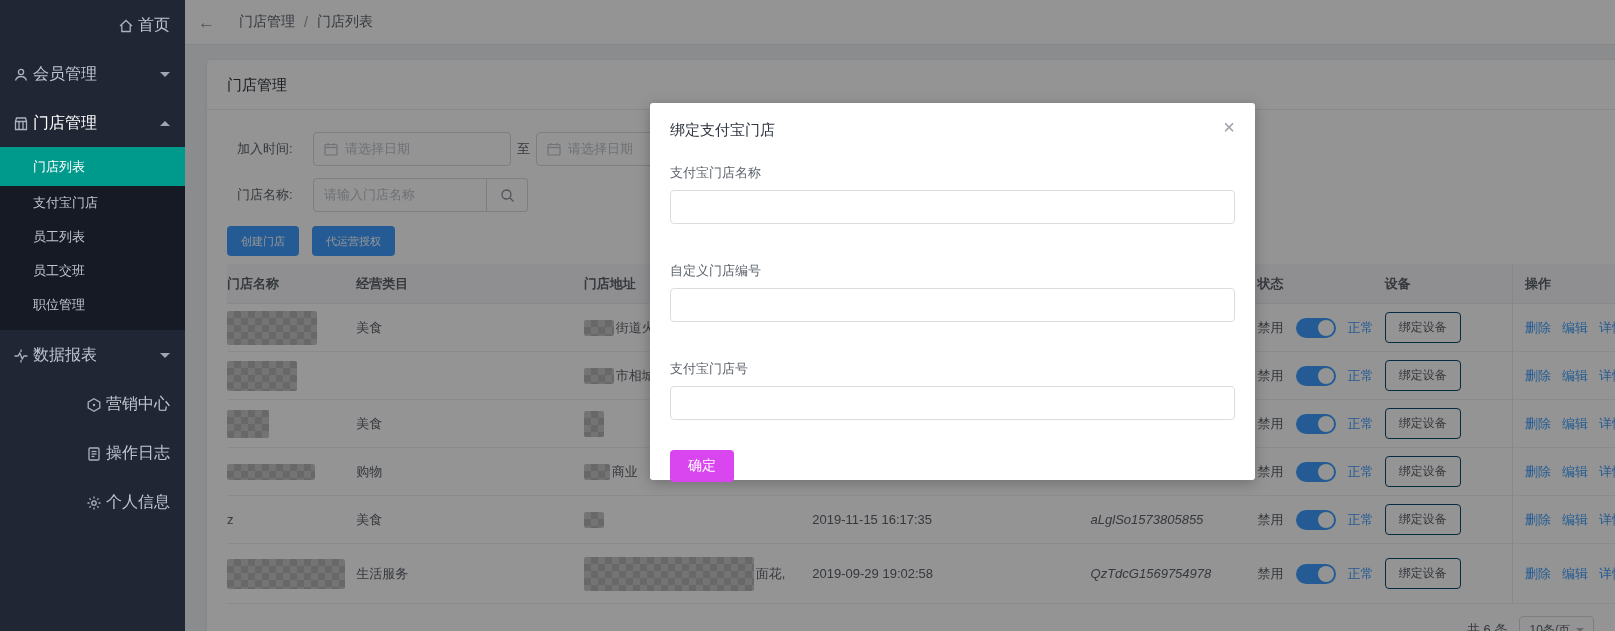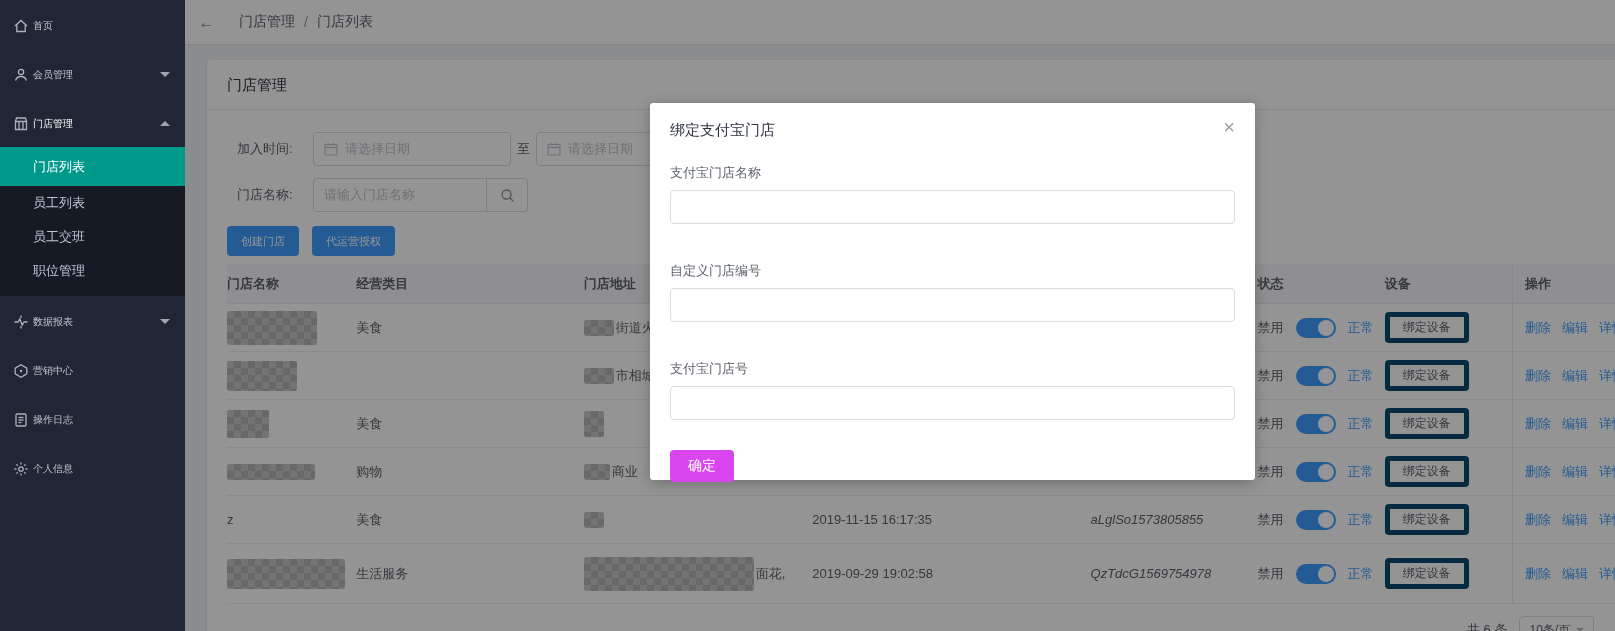--- a/index.html
+++ b/index.html
@@ -1,21 +1,21 @@
 <!DOCTYPE html>
 <html><head>
 <meta charset="utf-8">
 <style>
   * { margin:0; padding:0; box-sizing:border-box; }
   html,body { width:1615px; height:631px; overflow:hidden; }
   body { position:relative; background:#f0f2f5; font-family:"Liberation Sans","DejaVu Sans",sans-serif; }
 
   
   .sidebar { position:absolute; left:0; top:0; width:185px; height:100%; background:#202634; z-index:5; }
-  .side-item { height:49px; display:flex; align-items:center; padding:2px 15px 0 13px; color:#bfc6d1; font-size:10px; cursor:pointer; }
+  .side-item { height:49px; display:flex; align-items:center; padding:2px 15px 0 13px; color:#bfc6d1; font-size:16px; cursor:pointer;justify-content:flex-end; }
   .side-item.active-parent { color:#ffffff; }
   .side-item .icon { width:16px; height:16px; margin-right:4px; display:flex; align-items:center; justify-content:center; color:#aab2bd; }
   .side-item .lbl { margin-left:0; }
   .side-item .arrow { margin-left:auto; width:0; height:0; border-left:5px solid transparent; border-right:5px solid transparent; }
   .arrow.down { border-top:5px solid #a0a6af; }
   .arrow.up   { border-bottom:5px solid #a0a6af; }
   .submenu { background:#151a24; padding-bottom:8px; }
   .sub-item { height:34px; display:flex; align-items:center; padding-left:33px; color:#bfc6d1; font-size:13px; cursor:pointer; }
   .sub-item.active { height:39px; background:#009a8d; color:#fff; }
   .side-item.gap-top { margin-top:14px; }
@@ -50,21 +50,21 @@
   .c7{width:156px; border-left:1px solid #e8ebf0; height:100%; display:flex; align-items:center; padding-left:12px; gap:11px;}
   .cellflex { display:flex; align-items:center; }
   .blur { background:
       linear-gradient(45deg,#b4b4b4 25%,transparent 25%,transparent 75%,#b4b4b4 75%),
       linear-gradient(45deg,#b4b4b4 25%,#c8c8c8 25%,#c8c8c8 75%,#b4b4b4 75%);
     background-size:14px 14px; background-position:0 0,7px 7px; border-radius:2px; }
   .frag { margin-left:2px; }
   .toggle { width:40px; height:20px; border-radius:10px; background:#409EFF; position:relative; margin:0 12px; cursor:pointer; flex:none; }
   .toggle::after { content:""; position:absolute; right:2px; top:2px; width:16px; height:16px; border-radius:50%; background:#fff; }
   .st-on { color:#409EFF; }
-  .mini-btn { height:31px; padding:0 13px; border:5px solid #0c4a6e; border-radius:4px; background:#fff; font-size:12px; color:#5d626b; display:flex; align-items:center; cursor:pointer; width:max-content; }
+  .mini-btn { height:31px; padding:0 13px; border:1px solid #0c4a6e; border-radius:4px; background:#fff; font-size:12px; color:#5d626b; display:flex; align-items:center; cursor:pointer; width:max-content; }
   .link { color:#409EFF; cursor:pointer; white-space:nowrap; }
 
   .pager { display:flex; align-items:center; gap:12px; margin-top:12px; padding-left:1240px; font-size:13px; color:#5d626b; white-space:nowrap; }
   .psel { border:1px solid #d6dae0; border-radius:4px; height:28px; padding:0 9px; display:flex; align-items:center; gap:6px; font-size:12px; color:#5d626b; background:#fff; }
   .psel .caret { width:0;height:0;border-left:4px solid transparent;border-right:4px solid transparent;border-top:4px solid #b0b5bc; }
 
   
   .dim { position:absolute; left:185px; top:0; width:1430px; height:100%; background:rgba(0,0,0,0.42); z-index:20; }
   .modal { position:absolute; left:650px; top:103px; width:605px; height:377px; background:#fff; border-radius:3px; box-shadow:0 3px 14px rgba(0,0,0,.25); z-index:30; padding:18px 20px; }
   .modal-title { font-size:15px; color:#2f3540; }
@@ -107,20 +107,21 @@
             <path d="M2.5 5.5 H13.5 V13.5 H2.5 Z"></path>
             <line x1="6" y1="5.5" x2="6" y2="13.5"></line>
             <line x1="10" y1="5.5" x2="10" y2="13.5"></line>
           </svg>
         </span>
         <span class="lbl">门店管理</span>
         <span class="arrow up"></span>
       </div>
       <div class="submenu">
         <div class="sub-item active">门店列表</div>
+        <div class="sub-item">支付宝门店</div>
         <div class="sub-item">员工列表</div>
         <div class="sub-item">员工交班</div>
         <div class="sub-item">职位管理</div>
       </div>
       <div class="side-item">
         <span class="icon">
           <svg width="16" height="16" viewBox="0 0 16 16" fill="none" stroke="currentColor" stroke-width="1.3">
             <line x1="8" y1="1.5" x2="8" y2="4"></line>
             <line x1="8" y1="12" x2="8" y2="14.5"></line>
             <path d="M1.5 8 H5 L6.8 5 L9.2 11 L11 8 H14.5"></path>

